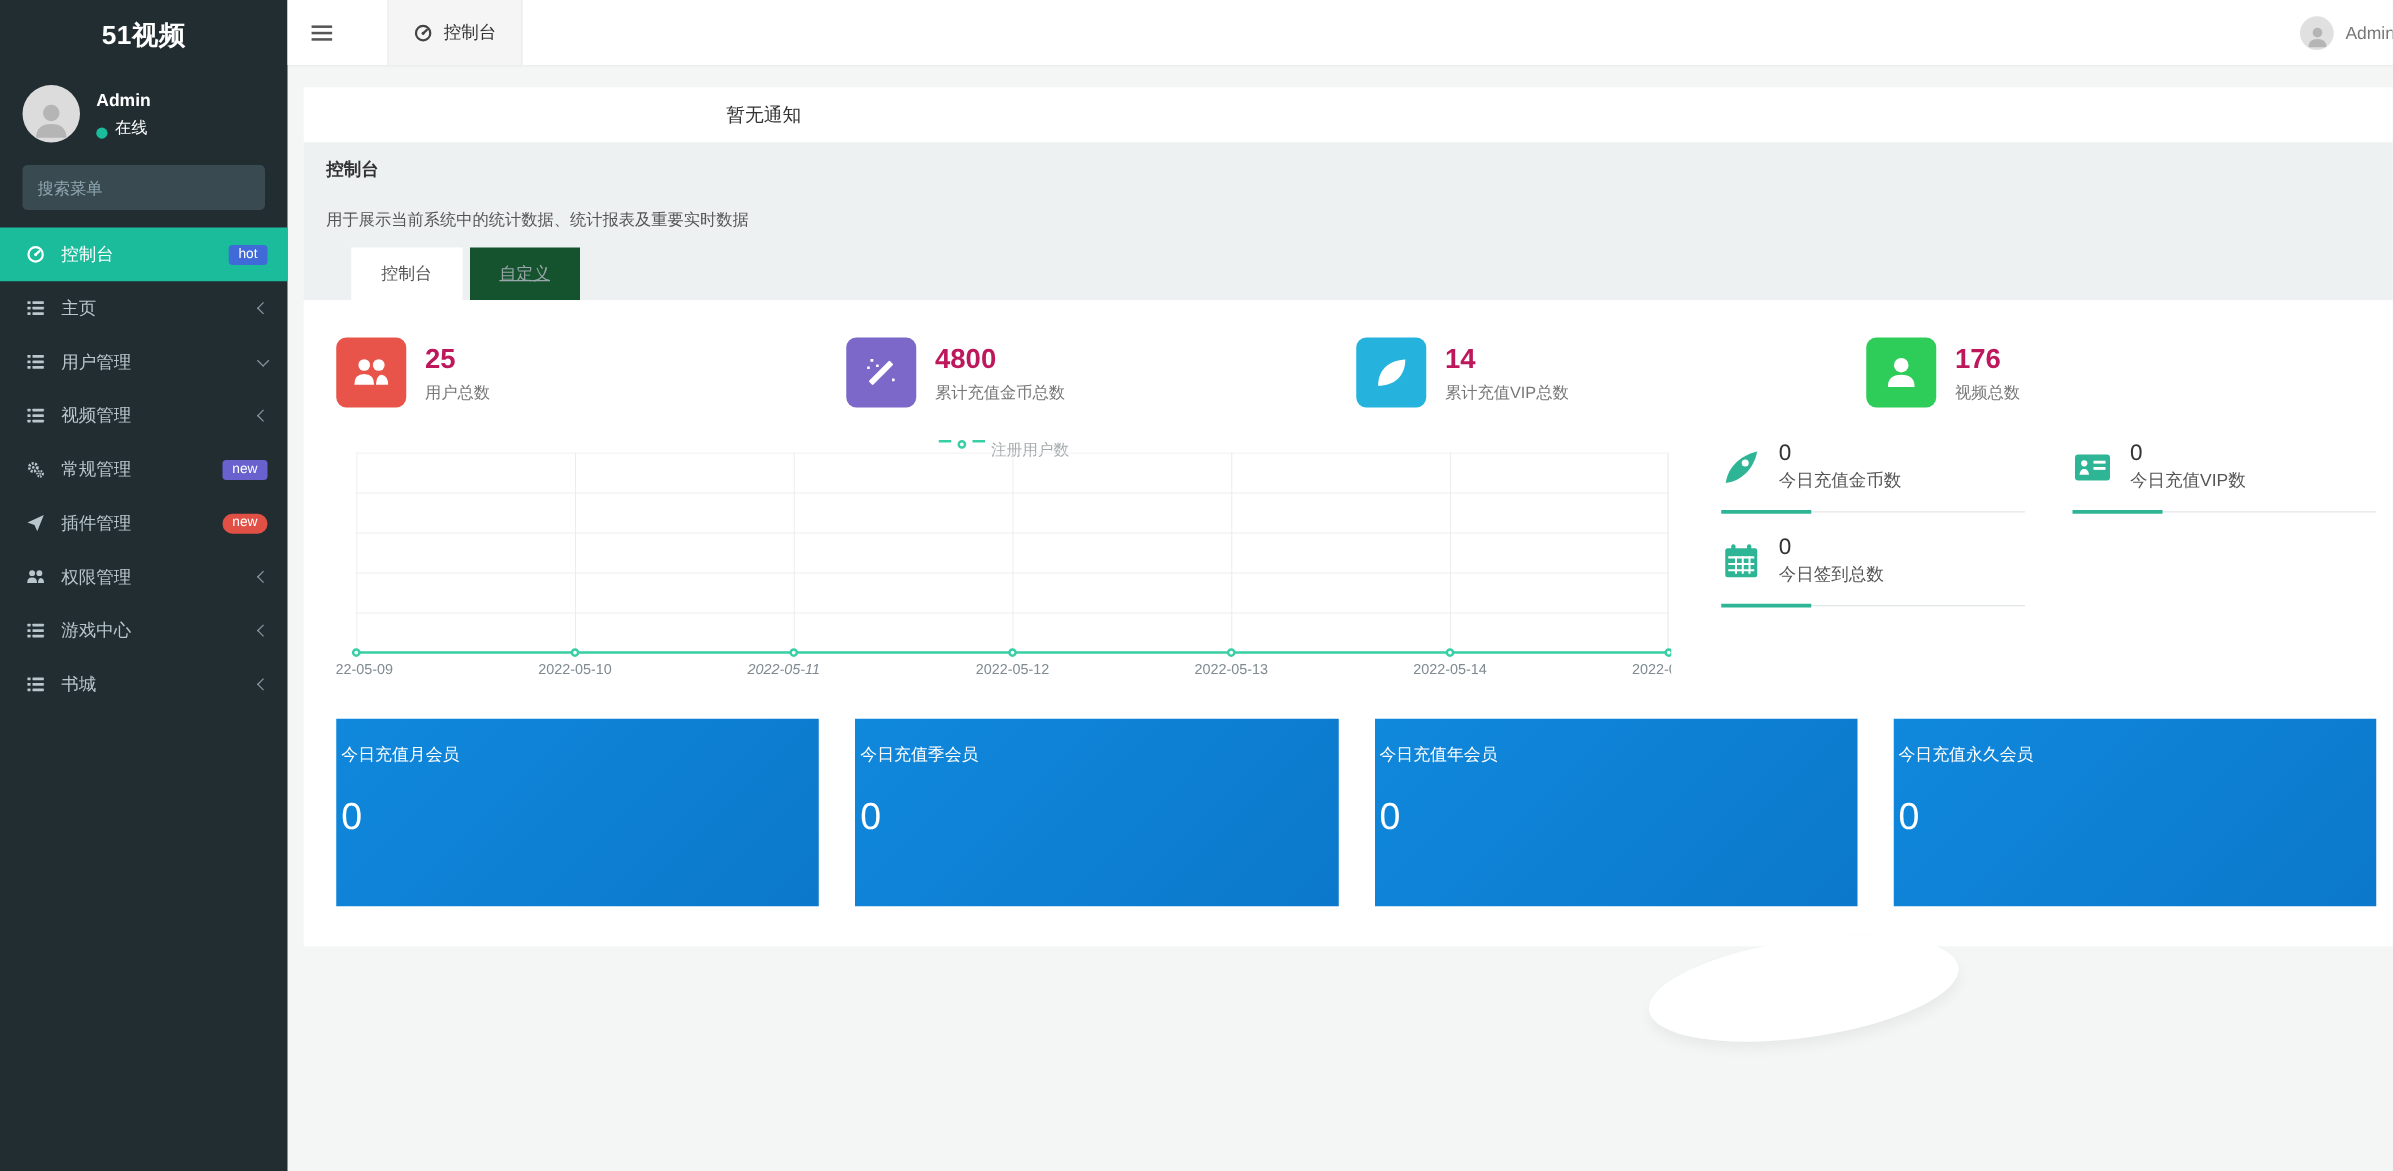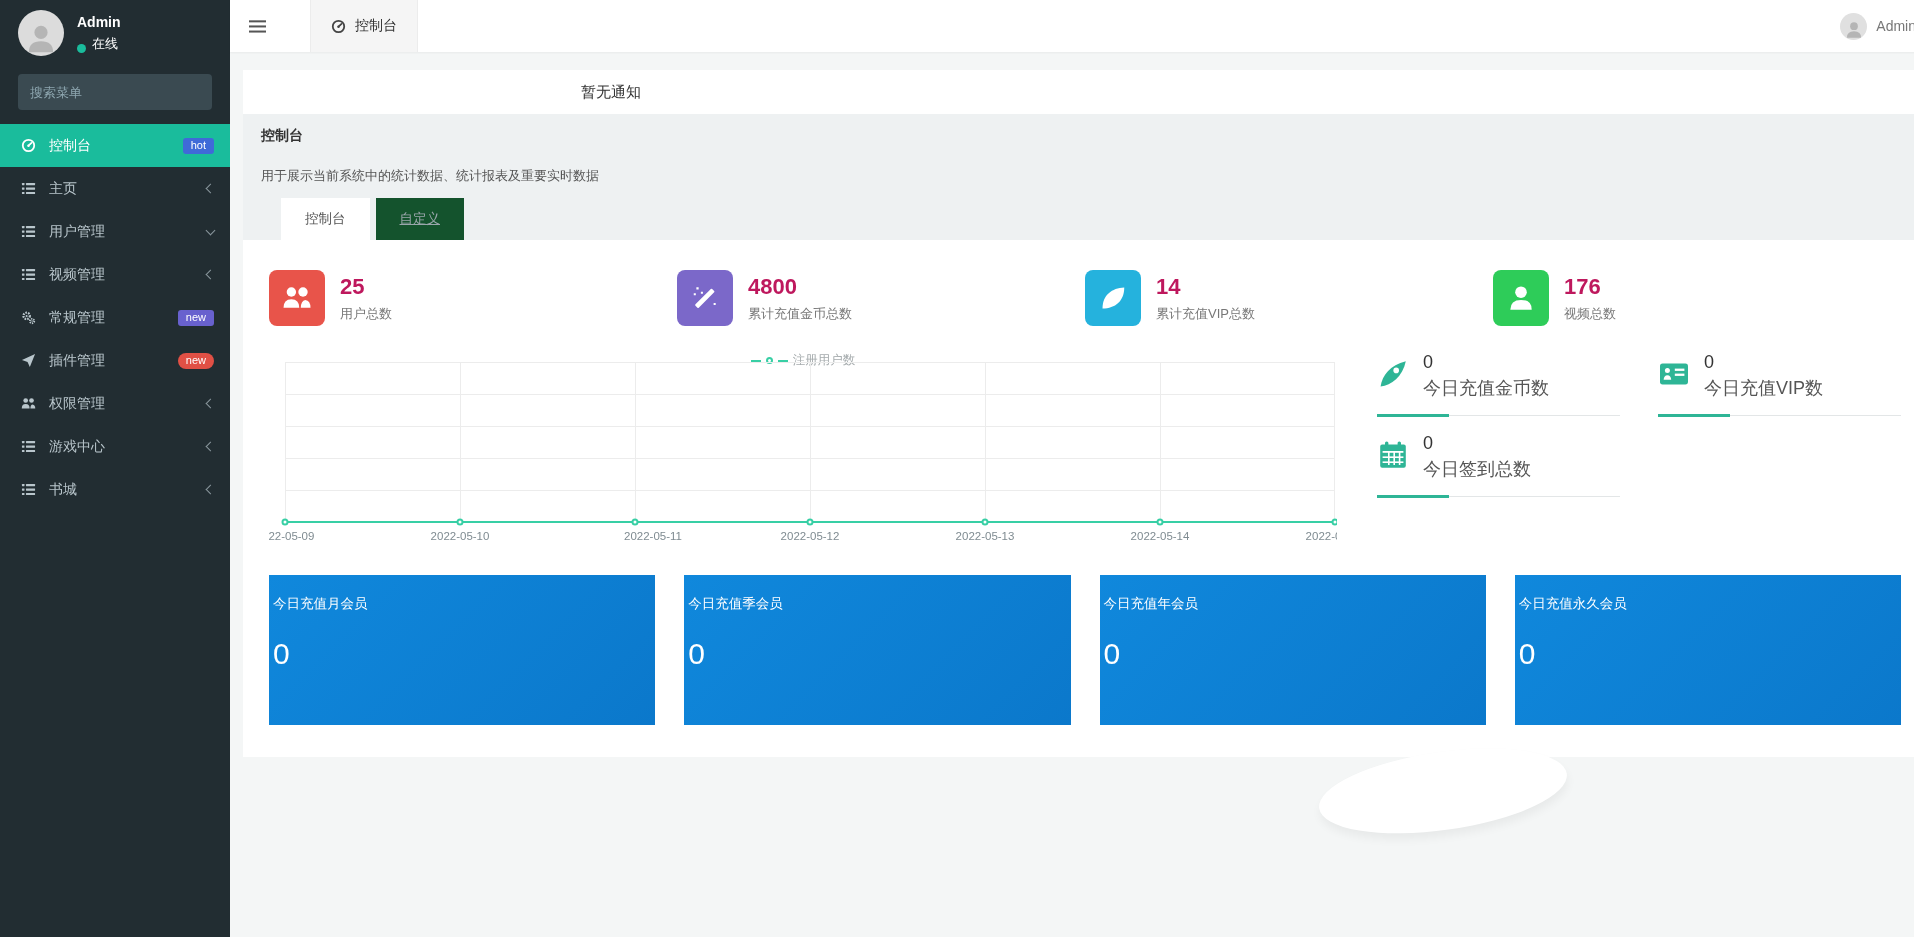--- a/index.html
+++ b/index.html
@@ -57,37 +57,37 @@
   .stat-row { display:flex; }
   .stat { flex:1; display:flex; align-items:center; gap:15px; }
   .stat-icon { width:56px; height:56px; border-radius:8px; display:flex; align-items:center; justify-content:center; }
   .stat-icon svg { width:30px; height:30px; color:#fff; }
   .stat-value { font-size:22px; font-weight:bold; color:#be185d; }
   .stat-label { font-size:13px; color:#777; margin-top:5px; }
 
   
   .chart-row { display:flex; margin-top:26px; }
   .chart-wrap { width:1068px; height:205px; position:relative; overflow:hidden; flex:0 0 1068px; }
-  .legend { position:absolute; top:0; left:0; right:0; display:flex; justify-content:center; align-items:center; gap:5px; color:#a5abad; font-size:12.5px; }
+  .legend { position:absolute; top:0; left:0; right:0; display:flex; justify-content:center; gap:5px; color:#a5abad; font-size:12.5px; }
   .legend .lseg { width:10px; height:2px; background:#38cfa5; }
   .legend .lmark { width:7px; height:7px; border:2px solid #38cfa5; border-radius:50%; background:#fff; }
   .plot-grid { position:absolute; left:16px; top:10px; width:1050px; height:160px;
        background-image:linear-gradient(#ececec 1px, transparent 1px), linear-gradient(90deg,#ececec 1px, transparent 1px);
        background-size:100% 32px, 175px 100%; border-right:1px solid #ececec; border-bottom:1px solid #ececec; }
   .series-line { position:absolute; left:16px; width:1050px; top:169px; height:2px; background:#38cfa5; }
   .marker { position:absolute; width:7px; height:7px; border:2px solid #38cfa5; background:#fff; border-radius:50%; transform:translate(-50%,-50%); }
   .xlab { position:absolute; top:178px; transform:translateX(-50%); font-size:11.5px; color:#7f8b91; white-space:nowrap; }
 
   
   .mini-grid { flex:1; padding-left:40px; display:grid; grid-template-columns:243px 243px; column-gap:38px; row-gap:16px; align-content:start; }
   .mini { }
   .mini-top { display:flex; align-items:flex-start; gap:14px; }
   .mini-top svg { width:32px; height:32px; color:#2eb596; margin-top:6px; }
   .mini-value { font-size:18px; color:#333; }
-  .mini-label { font-size:18px; color:#555; margin-top:3px; }
+  .mini-label { font-size:14px; color:#555; margin-top:3px; }
   .mini-rule { position:relative; margin-top:13px; height:4px; }
   .mini-rule .grey { position:absolute; left:0; right:0; bottom:1px; height:1px; background:#e3e6e7; }
   .mini-rule .teal { position:absolute; left:0; bottom:0; height:3.5px; width:72px; background:#2eb596; }
 
   
   .vip-row { display:flex; gap:29px; margin-top:18px; }
   .vip-card { flex:1; height:150px; background:linear-gradient(135deg,#1088dc 0%,#0b78cb 100%); color:#fff; padding:20px 4px; }
   .vip-label { font-size:13.5px; }
   .vip-value { font-size:30px; margin-top:24px; font-weight:400; }
 
@@ -176,20 +176,21 @@
         <rect x="5.5" y="6" width=".8" height="7" fill="#fff"></rect>
         <rect x="8.2" y="6" width=".8" height="7" fill="#fff"></rect>
         <rect x="10.9" y="6" width=".8" height="7" fill="#fff"></rect>
       </symbol>
   </defs>
 </svg>
 
 <div class="app">
 
   <aside class="sidebar">
+    <div class="brand">51视频</div>
     <div class="user-panel">
       <span class="avatar">
           <svg>
             <use href="#i-user"></use>
           </svg>
         </span>
       <span>
         <div class="user-name">Admin</div>
         <div class="user-status">
             <span class="dot"></span>
@@ -371,21 +372,21 @@
                 <div class="marker" style="left: 191px; top: 170px;"></div>
                 <div class="marker" style="left: 366px; top: 170px;"></div>
                 <div class="marker" style="left: 541px; top: 170px;"></div>
                 <div class="marker" style="left: 716px; top: 170px;"></div>
                 <div class="marker" style="left: 891px; top: 170px;"></div>
                 <div class="marker" style="left: 1066px; top: 170px;"></div>
               </div>
             <div>
                 <div class="xlab" style="left: 16px;">2022-05-09</div>
                 <div class="xlab" style="left: 191px;">2022-05-10</div>
-                <div class="xlab" style="left: 384px;">2022-05-11</div>
+                <div class="xlab" style="left: 358px; font-style: italic;">2022-05-11</div>
                 <div class="xlab" style="left: 541px;">2022-05-12</div>
                 <div class="xlab" style="left: 716px;">2022-05-13</div>
                 <div class="xlab" style="left: 891px;">2022-05-14</div>
                 <div class="xlab" style="left: 1066px;">2022-05-15</div>
               </div>
           </div>
 
           <div class="mini-grid">
             <div class="mini">
               <div class="mini-top">

